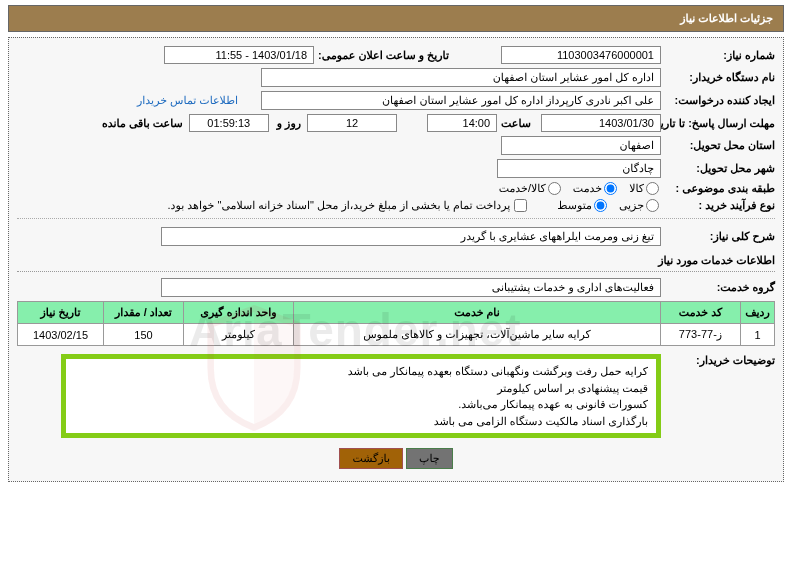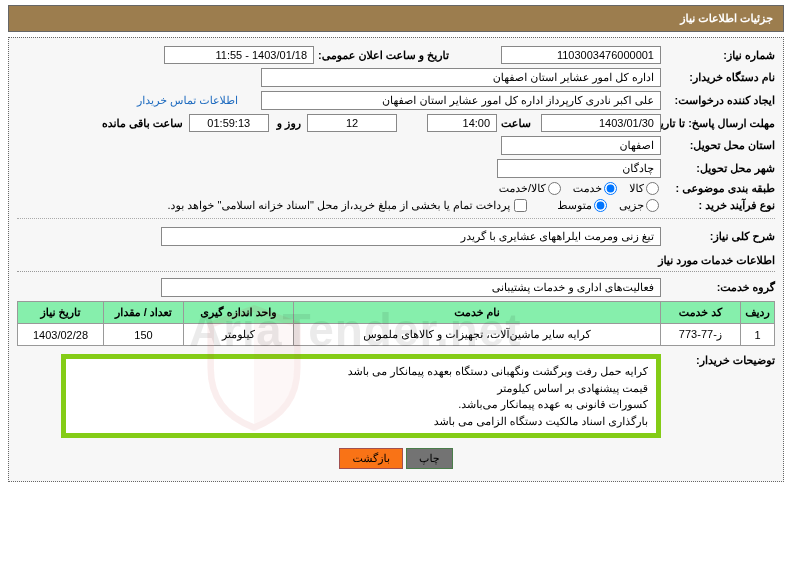--- a/index.html
+++ b/index.html
@@ -84,21 +84,21 @@
 }
 .btn {
   border: 1px solid #666;
   background: #efefef;
   padding: 3px 12px;
   cursor: pointer;
   font-family: Tahoma;
   font-size: 11px;
 }
 .btn.green { background: #737373; border-color: #4a7d4a; text-align: right; }
-.btn.red   { background: #f97316; border-color: #a05050; }
+.btn.red   { background: #a16207; border-color: #a05050; }
 .btn-row { text-align: center; margin: 10px 0 4px 0; }
 .wm {
   position: absolute;
   left: 180px; top: 265px;
   font-size: 46px;
   font-weight: bold;
   color: rgba(0,0,0,0.08);
   pointer-events: none;
   letter-spacing: 1px;
 }
@@ -207,21 +207,21 @@
           <th style="width: 86px;">تاریخ نیاز</th>
         </tr>
       </thead>
     <tbody id="grid-body">
         <tr>
           <td>1</td>
           <td>ز-77-773</td>
           <td>کرایه سایر ماشین‌آلات، تجهیزات و کالاهای ملموس</td>
           <td>کیلومتر</td>
           <td>150</td>
-          <td>1403/02/28</td>
+          <td>1403/02/15</td>
         </tr>
       </tbody>
   </table>
 
   <div class="row" style="margin-top:8px;align-items:flex-start">
     <span class="label" style="width:110px">توضیحات خریدار:</span>
     <div class="desc-box" id="notes-box">
         <div>کرایه حمل رفت وبرگشت ونگهبانی دستگاه بعهده پیمانکار می باشد</div>
         <div>قیمت پیشنهادی بر اساس کیلومتر</div>
         <div>کسورات قانونی به عهده پیمانکار می‌باشد.</div>

